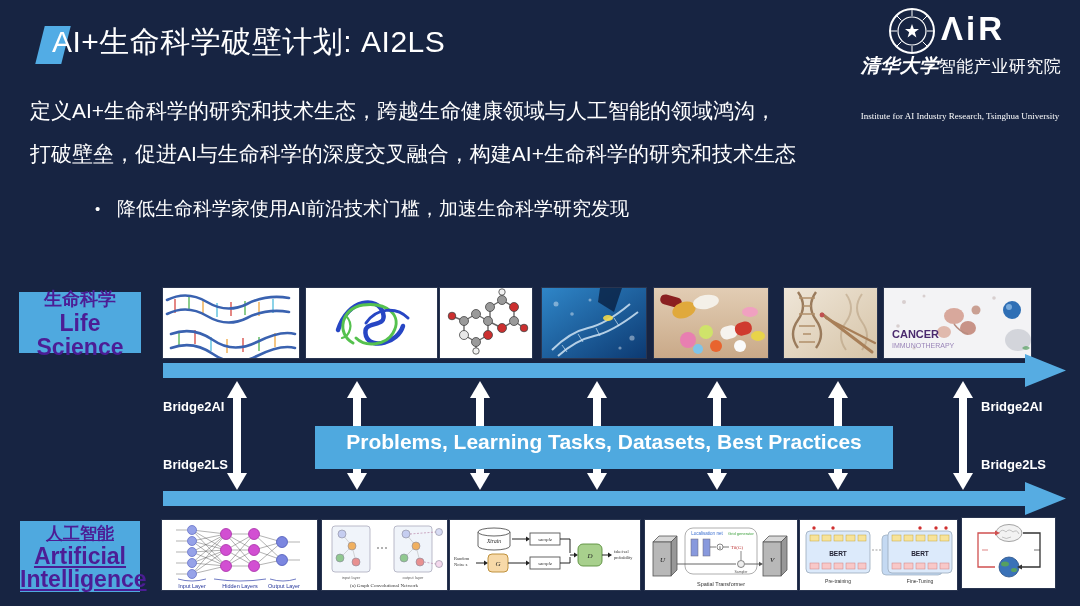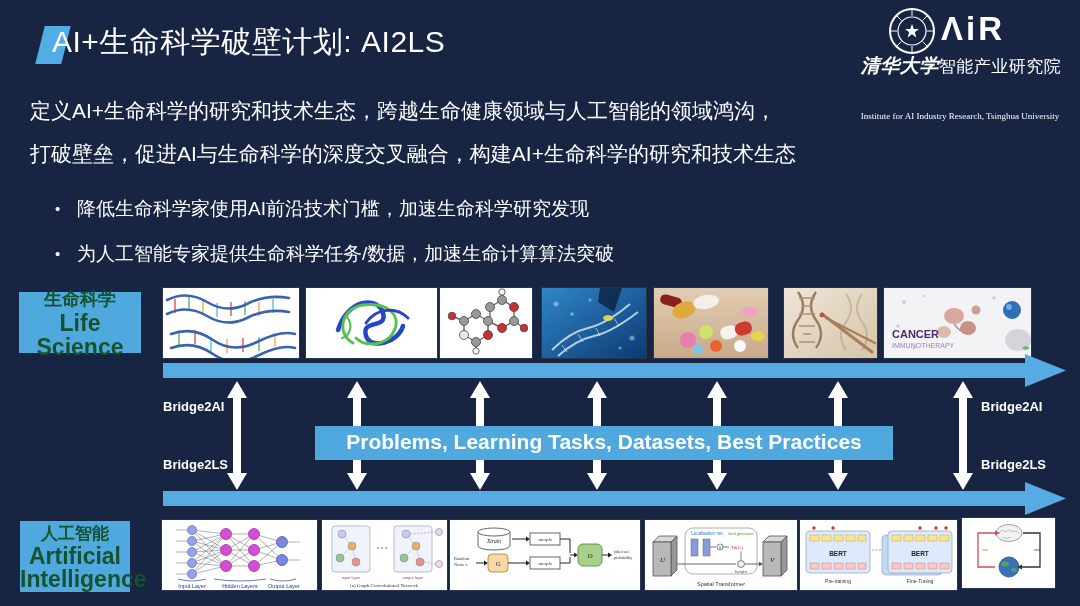--- a/index.html
+++ b/index.html
@@ -10,36 +10,36 @@
   .title-accent{left:40px;top:26px;width:26px;height:38px;background:#52ace5;transform:skewX(-14deg);}
   .slide-title{left:52px;top:22px;margin:0;font-size:30px;font-weight:normal;white-space:nowrap;letter-spacing:.5px;}
   
   .air-word{left:941px;top:10px;font-size:33px;font-weight:800;letter-spacing:3px;white-space:nowrap;}
   .org-cn{left:845px;top:53px;width:232px;text-align:center;font-size:17px;white-space:nowrap;letter-spacing:.5px;}
   .org-cn .script{font-family:"Liberation Serif",serif;font-style:italic;font-weight:bold;font-size:19px;}
   .org-en{left:840px;top:79px;width:240px;text-align:center;font-size:9px;font-family:"Liberation Serif",serif;margin-top:32px;}
   
   .intro1{left:30px;top:97px;font-size:21px;white-space:nowrap;}
   .intro2{left:30px;top:140px;font-size:21px;white-space:nowrap;}
-  .bullet{font-size:19px;white-space:nowrap;}
+  .bullet{font-size:19px;white-space:nowrap;margin-left:40px;}
   .bullet .dot{display:inline-block;width:22px;font-size:15px;vertical-align:1px;}
   .bullet1{left:55px;top:196px;}
   .bullet2{left:55px;top:241px;}
   
-  .side-box{background:#4fa9df;text-align:center;font-weight:bold;color:#14532d;
+  .side-box{background:#4fa9df;text-align:center;font-weight:bold;color:#4c1d95;
             display:flex;flex-direction:column;justify-content:center;line-height:24px;}
   .ls-box{left:19px;top:292px;width:122px;height:61px;font-size:18px;}
-  .ai-box{left:20px;top:521px;width:110px;height:71px;font-size:17px;line-height:23px;}
+  .ai-box{left:20px;top:521px;width:120px;height:71px;font-size:17px;line-height:23px;text-decoration:underline;}
   .side-box .en{font-size:23px;}
   
   .img-box{background:#fff;overflow:hidden;box-shadow:0 0 0 1px rgba(255,255,255,.08);}
   .img-box svg{display:block;}
   
   .arrow-layer{left:0;top:0;z-index:1;pointer-events:none;}
-  .banner{left:315px;top:426px;width:578px;height:34px;background:#4fa9df;z-index:2;
+  .banner{left:315px;top:426px;width:578px;height:43px;background:#4fa9df;z-index:2;
           text-align:center;line-height:31px;font-size:21px;font-weight:bold;white-space:nowrap;}
   .bridge-label{font-size:13px;font-weight:bold;z-index:2;white-space:nowrap;}
 </style>
 </head>
 <body>
 
 <div class="slide">
 
   <div class="abs title-accent"></div>
   <h1 class="abs slide-title">AI+生命科学破壁计划: AI2LS</h1>
@@ -60,21 +60,20 @@
     <polygon fill="#fff" points="24,17 25.8,22 31,22 26.8,25.2 28.4,30.4 24,27.2 19.6,30.4 21.2,25.2 17,22 22.2,22"></polygon>
   </svg>
   <div class="abs air-word">ΛiR</div>
   <div class="abs org-cn"><span class="script">清华大学</span><span>智能产业研究院</span></div>
   <div class="abs org-en">Institute for AI Industry Research,  Tsinghua University</div>
 
   <div class="abs intro1">定义AI+生命科学的研究和技术生态，跨越生命健康领域与人工智能的领域鸿沟，</div>
   <div class="abs intro2">打破壁垒，促进AI与生命科学的深度交叉融合，构建AI+生命科学的研究和技术生态</div>
 
   <div class="abs bullet bullet1"><span class="dot">•</span><span>降低生命科学家使用AI前沿技术门槛，加速生命科学研究发现</span></div>
-  <div class="abs bullet bullet2"><span class="dot">•</span><span>为人工智能专家提供生命科学任务/数据，加速生命计算算法突破</span></div>
 
   <div class="abs side-box ls-box">
     <div>生命科学</div>
     <div class="en">Life Science</div>
   </div>
 
   <div class="abs img-box" style="left:163px;top:288px;">
     <svg width="136" height="70" viewBox="0 0 136 70">
       <g stroke-width="1.4">
         <line x1="12" y1="11" x2="12" y2="25" stroke="#d9534f"></line>

